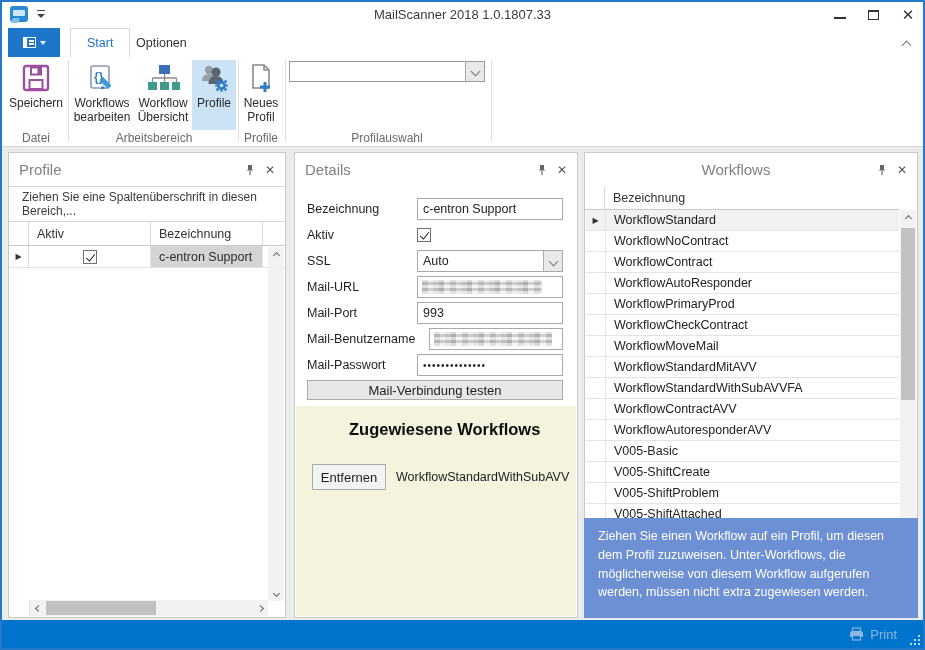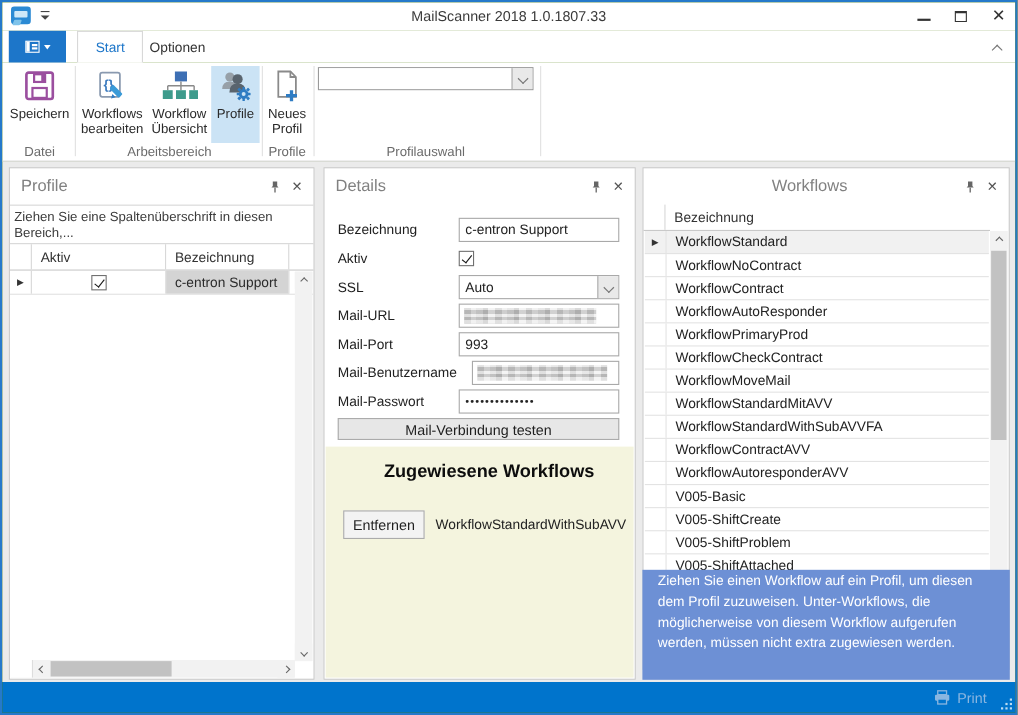--- a/index.html
+++ b/index.html
@@ -1,18 +1,18 @@
 <!DOCTYPE html>
 <html><head>
 <meta charset="utf-8">
 <style>
   * { margin:0; padding:0; box-sizing:border-box; }
   body { font-family:"Liberation Sans", sans-serif; background:#555; }
   #win{
-    position:relative; width:925px; height:650px; background:#4d7c0f;
+    position:relative; width:925px; height:650px; background:#fde047;
     border:2px solid #2579ca; overflow:hidden; font-size:12px; color:#2b2b2b;
   }
   
   .titlebar{position:absolute;left:0;top:0;right:0;height:26px;background:#fff;}
   .app-icon{position:absolute;left:8px;top:4px;width:18px;height:16px;border-radius:3px;
     background:#2b8ad4;}
   .app-icon::after{content:"";position:absolute;left:3px;top:4px;width:12px;height:6px;
     background:#cfe8f8;border-radius:1px;}
   .app-icon::before{content:"";position:absolute;left:2px;bottom:-1px;width:7px;height:5px;
     background:#7fc3ea;transform:skewX(-20deg);border-radius:1px;}
@@ -60,21 +60,21 @@
   
   .main{position:absolute;left:0;top:145px;right:0;height:473px;background:#ebebeb;}
   .panel{position:absolute;background:#fff;border:1px solid #c8c8c8;}
   .panel-head{position:relative;height:33px;display:flex;align-items:center;padding:0 10px;}
   .panel-title{font-size:15px;color:#818181;flex:1;}
   .panel-tools{display:flex;align-items:center;gap:10px;}
   .pin-icon,.close-icon{cursor:pointer;color:#555;display:flex;align-items:center;}
   .close-icon{font-size:12px;}
   
   .hintbar{height:36px;border-top:1px solid #d6d6d6;border-bottom:1px solid #d6d6d6;
-    display:flex;align-items:center;padding:0 4px;color:#3b3b3b;font-size:12px;}
+    display:flex;align-items:center;padding:0 13px;color:#3b3b3b;font-size:12px;}
   .gridhead{display:flex;height:24px;border-bottom:1px solid #c9c9c9;color:#333;font-size:12.5px;}
   .gh-cell{display:flex;align-items:center;padding-left:8px;border-right:1px solid #d8d8d8;}
   .grow{display:flex;height:22px;border-bottom:1px solid #e2e2e2;font-size:12.5px;align-items:stretch;}
   .g-cell{display:flex;align-items:center;padding-left:8px;border-right:1px solid #e2e2e2;}
   .selcol{width:20px;border-right:1px solid #d8d8d8;display:flex;align-items:center;justify-content:center;}
   .row-arrow{font-size:8px;color:#333;}
   
   .checkbox{width:14px;height:14px;border:1px solid #707070;background:#fff;position:relative;display:inline-block;}
   .checkbox.checked::after{content:"";position:absolute;left:4px;top:1px;width:4px;height:8px;
     border-right:1.8px solid #1b1b1b;border-bottom:1.8px solid #1b1b1b;transform:rotate(38deg);}
@@ -101,21 +101,21 @@
   .assigned{position:absolute;left:1px;right:1px;bottom:1px;background:#f4f4de;}
   .assigned h2{font-size:16.5px;color:#0d0d0d;font-weight:bold;margin-left:36px;}
   
   .wf-row{display:flex;height:21px;border-bottom:1px solid #e3e3e3;font-size:12.5px;cursor:pointer;}
   .wf-row .selcol{border-right:1px solid #e3e3e3;}
   .wf-row .wf-cell{flex:1;display:flex;align-items:center;padding-left:8px;color:#222;}
   .wf-row:first-of-type{background:#f1f1f1;}
   .wf-row:first-of-type .selcol::after{content:"▶";font-size:8px;color:#333;}
   
   .infobox{position:absolute;background:#6d90d5;color:#fff;font-size:12.5px;line-height:1.5;
-    padding:1px 14px;}
+    padding:9px 14px;}
   
   .statusbar{position:absolute;left:0;right:0;bottom:0;height:28px;background:#0074cc;}
   .print-area{position:absolute;right:26px;top:0;height:28px;display:flex;align-items:center;gap:6px;
     color:#8ab6e0;font-size:13px;cursor:pointer;}
   .grip{position:absolute;right:3px;bottom:3px;width:10px;height:10px;}
   .grip i{position:absolute;width:2px;height:2px;background:#bcdcf2;}
 </style>
 </head>
 <body>
 

